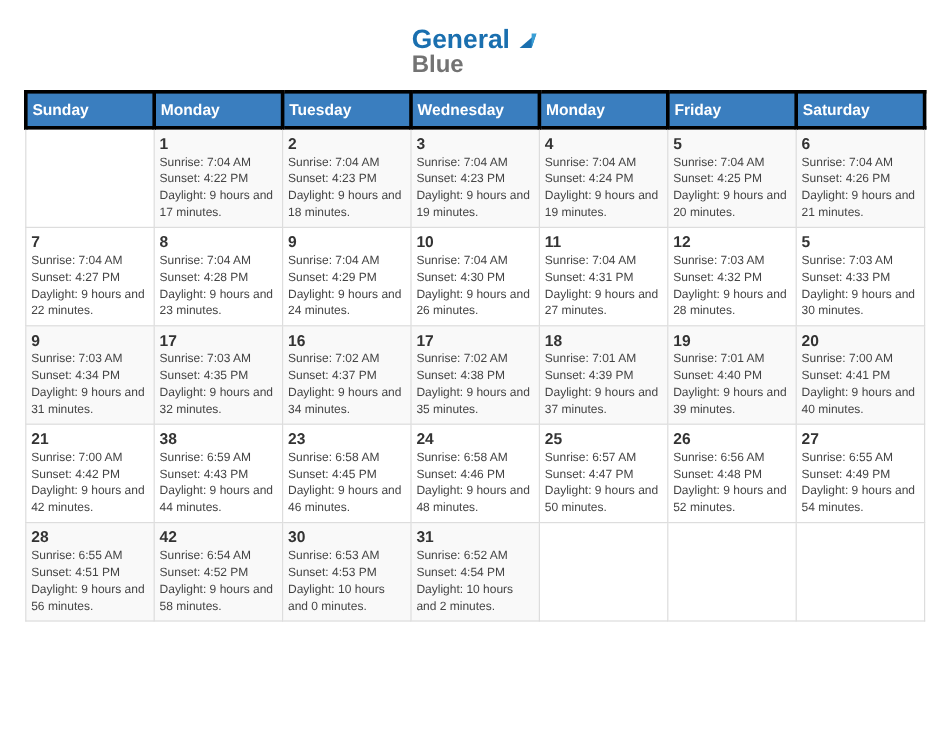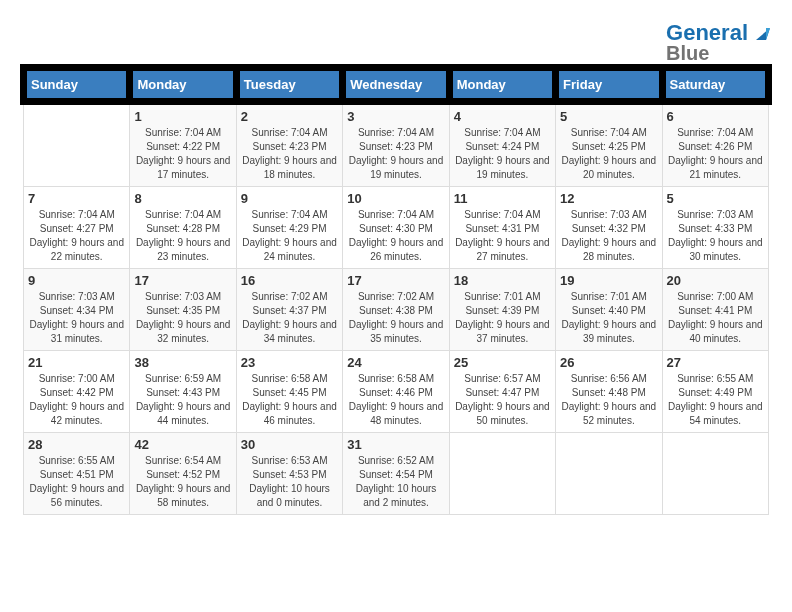--- a/index.html
+++ b/index.html
@@ -5,22 +5,23 @@
     * { box-sizing: border-box; margin: 0; padding: 0; }
     body {
       font-family: Arial, sans-serif;
       background: #fff;
       width: 792px;
       min-height: 612px;
       padding: 20px;
     }
     .header {
       display: flex;
-      justify-content: flex-end;
+      justify-content: center;
       align-items: flex-start;
+      margin-bottom: 10px;
     }
     .logo {
       display: flex;
       align-items: center;
     }
     .logo-text {
       font-size: 22px;
       font-weight: bold;
       color: #333;
       line-height: 1.1;
@@ -45,21 +46,21 @@
       width: 100%;
       border-collapse: collapse;
     }
     thead tr th {
       background-color: #3a7ebf;
       color: #fff;
       font-size: 13px;
       font-weight: bold;
       padding: 6px 4px;
       text-align: left;
-      border: 7px solid #000000;
+      border: 3px solid #000000;
     }
     tbody tr td {
       vertical-align: top;
       padding: 4px 4px;
       font-size: 10.5px;
       color: #333;
       border: 1px solid #ddd;
       min-width: 95px;
       background: #fff;
     }
@@ -69,21 +70,20 @@
     .date-num {
       font-size: 13px;
       font-weight: bold;
       display: block;
       margin-bottom: 2px;
     }
     .day-info {
       font-size: 10px;
       line-height: 1.4;
       color: #444;
-      text-align: center;
     }
     .empty-cell {
       background: #fff !important;
     }
   </style>
 </head>
 <body>
 
 <div class="header">
   <div class="logo">

